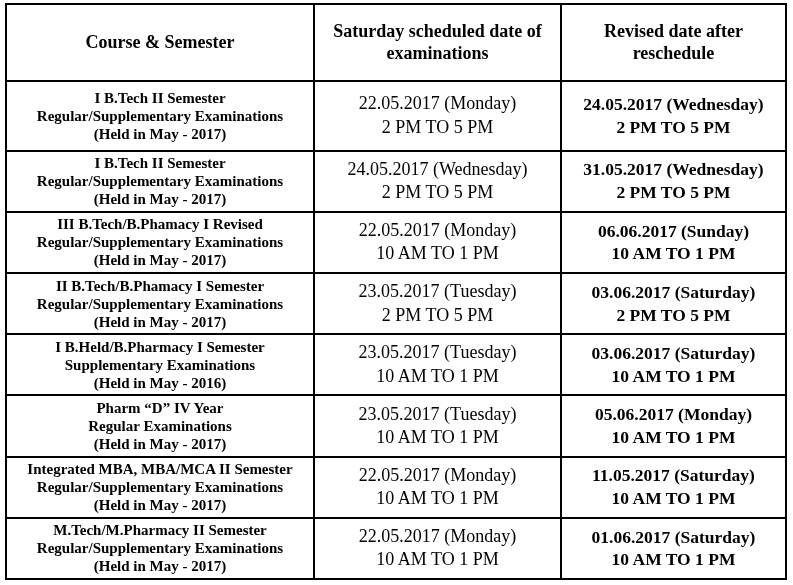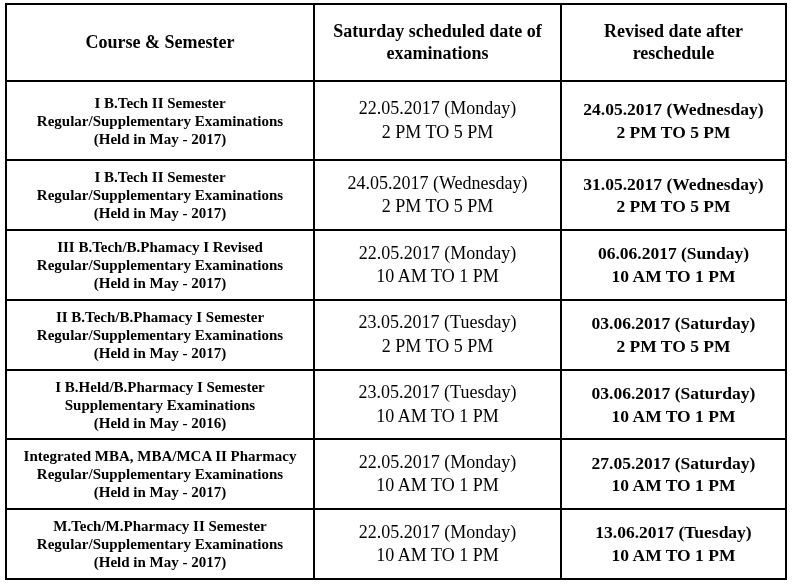--- a/index.html
+++ b/index.html
@@ -149,42 +149,57 @@
           <div>23.05.2017 (Tuesday)</div>
           <div>10 AM TO 1 PM</div>
         </td>
         <td class="revised">
           <div>03.06.2017 (Saturday)</div>
           <div>10 AM TO 1 PM</div>
         </td>
       </tr>
       <tr>
         <td class="course">
-          <div>Integrated MBA, MBA/MCA II Pharmacy</div>
-          <div>Regular/Supplementary Examinations</div>
-          <div>(Held in May - 2017)</div>
-        </td>
-        <td class="original">
-          <div>22.05.2017 (Monday)</div>
-          <div>10 AM TO 1 PM</div>
-        </td>
-        <td class="revised">
-          <div>27.05.2017 (Saturday)</div>
+          <div>Pharm “D” IV Year</div>
+          <div>Regular Examinations</div>
+          <div>(Held in May - 2017)</div>
+        </td>
+        <td class="original">
+          <div>23.05.2017 (Tuesday)</div>
+          <div>10 AM TO 1 PM</div>
+        </td>
+        <td class="revised">
+          <div>05.06.2017 (Monday)</div>
+          <div>10 AM TO 1 PM</div>
+        </td>
+      </tr>
+      <tr>
+        <td class="course">
+          <div>Integrated MBA, MBA/MCA II Semester</div>
+          <div>Regular/Supplementary Examinations</div>
+          <div>(Held in May - 2017)</div>
+        </td>
+        <td class="original">
+          <div>22.05.2017 (Monday)</div>
+          <div>10 AM TO 1 PM</div>
+        </td>
+        <td class="revised">
+          <div>11.05.2017 (Saturday)</div>
           <div>10 AM TO 1 PM</div>
         </td>
       </tr>
       <tr>
         <td class="course">
           <div>M.Tech/M.Pharmacy II Semester</div>
           <div>Regular/Supplementary Examinations</div>
           <div>(Held in May - 2017)</div>
         </td>
         <td class="original">
           <div>22.05.2017 (Monday)</div>
           <div>10 AM TO 1 PM</div>
         </td>
         <td class="revised">
-          <div>13.06.2017 (Tuesday)</div>
+          <div>01.06.2017 (Saturday)</div>
           <div>10 AM TO 1 PM</div>
         </td>
       </tr>
     </tbody>
 </table>
 
 </body></html>

